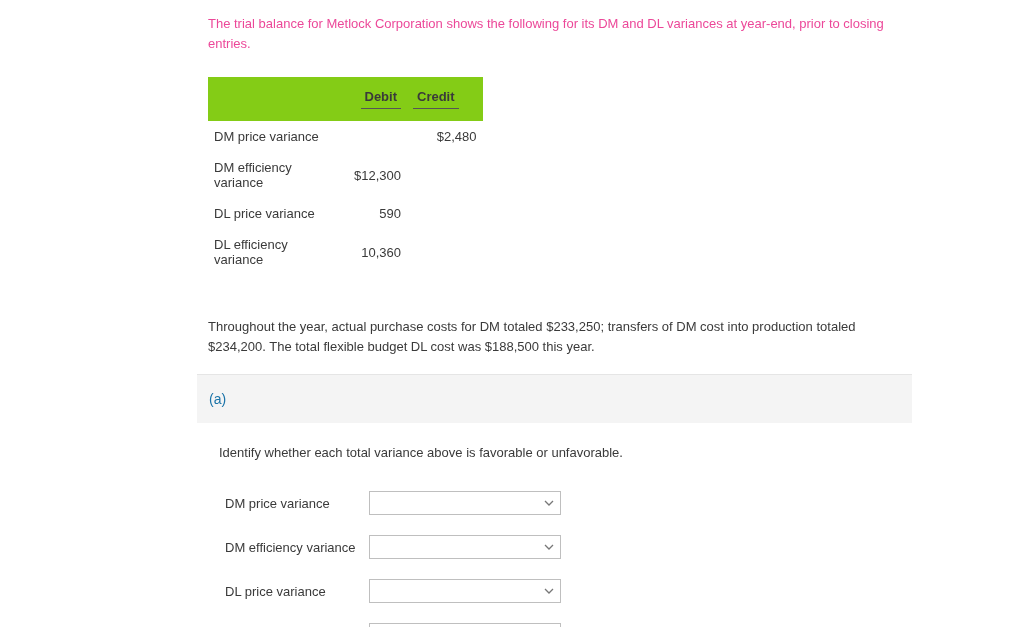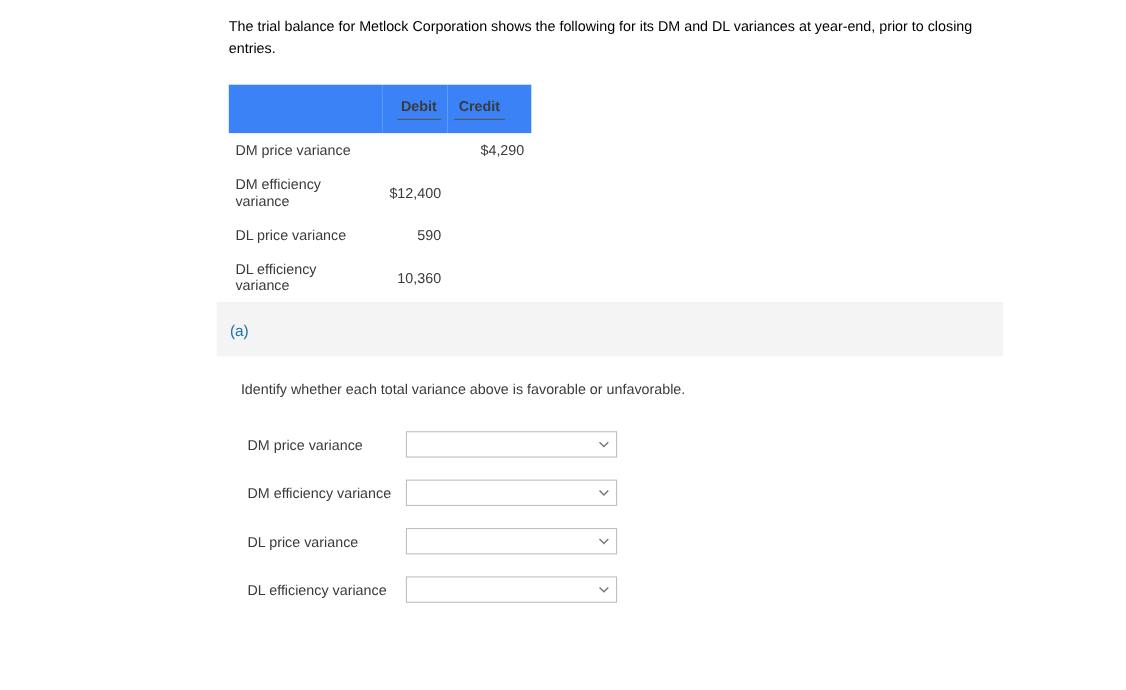--- a/index.html
+++ b/index.html
@@ -15,42 +15,42 @@
     margin: 0 auto;
     padding-top: 8px;
   }
   .card {
     margin-left: 197px;
     margin-right: 112px;
     background: #fff;
   }
   .intro {
     padding: 6px 0 14px 11px;
-    color: #000000;
+    color: #ec4899;
     line-height: 1.5;
   }
   .tbl {
     margin-left: 11px;
     margin-top: 10px;
     border-collapse: collapse;
   }
   .tbl th, .tbl td {
     text-align: right;
     padding: 8px 6px;
     font-weight: 400;
     font-size: 13px;
     color: #3a3a3a;
   }
   .tbl td:first-child, .tbl th:first-child {
     text-align: left;
     padding-left: 6px;
     padding-right: 20px;
   }
   .tbl thead th {
-    background: #3b82f6;
+    background: #84cc16;
     font-weight: 600;
     padding-top: 12px;
     padding-bottom: 12px;
   }
   .tbl thead th:first-child {
     width: 140px;
   }
   .tbl thead th .under {
     display: inline-block;
     border-bottom: 1px solid #555;
@@ -120,40 +120,41 @@
         <tr>
           <th></th>
           <th><span class="under">Debit</span></th>
           <th><span class="under">Credit</span></th>
         </tr>
       </thead>
       <tbody>
         <tr>
           <td>DM price variance</td>
           <td></td>
-          <td>$4,290</td>
+          <td>$2,480</td>
         </tr>
         <tr>
           <td>DM efficiency variance</td>
-          <td>$12,400</td>
+          <td>$12,300</td>
           <td></td>
         </tr>
         <tr>
           <td>DL price variance</td>
           <td>590</td>
           <td></td>
         </tr>
         <tr>
           <td>DL efficiency variance</td>
           <td>10,360</td>
           <td></td>
         </tr>
       </tbody>
     </table>
 
+    <div class="para2">Throughout the year, actual purchase costs for DM totaled $233,250; transfers of DM cost into production totaled $234,200. The total flexible budget DL cost was $188,500 this year.</div>
 
     <div class="section-divider"></div>
     <div class="section-hdr">(a)</div>
 
     <div class="section-body">
       <div class="instr">Identify whether each total variance above is favorable or unfavorable.</div>
 
       <div class="vrow">
         <div class="vlabel">DM price variance</div>
         <div class="select">

